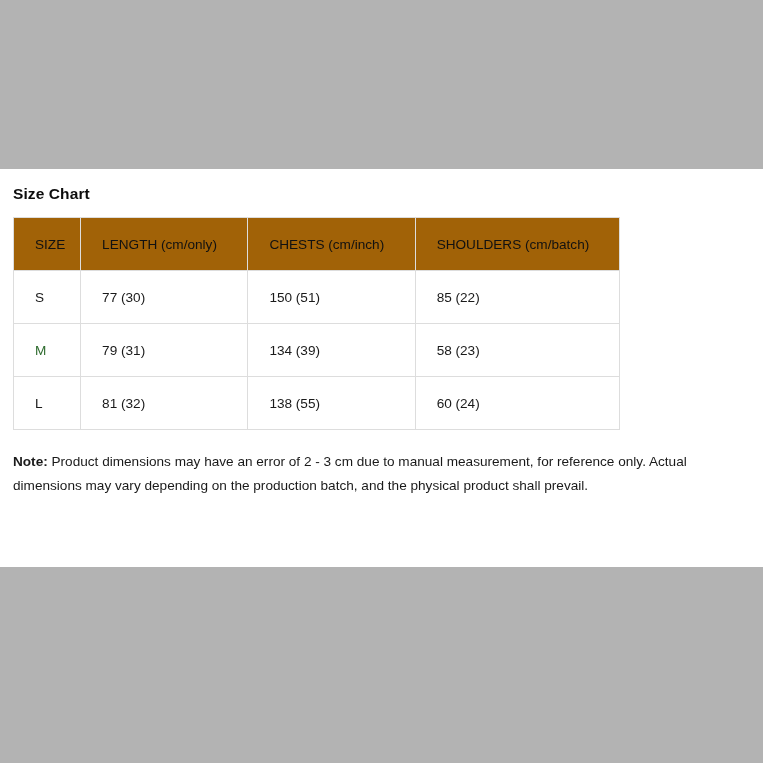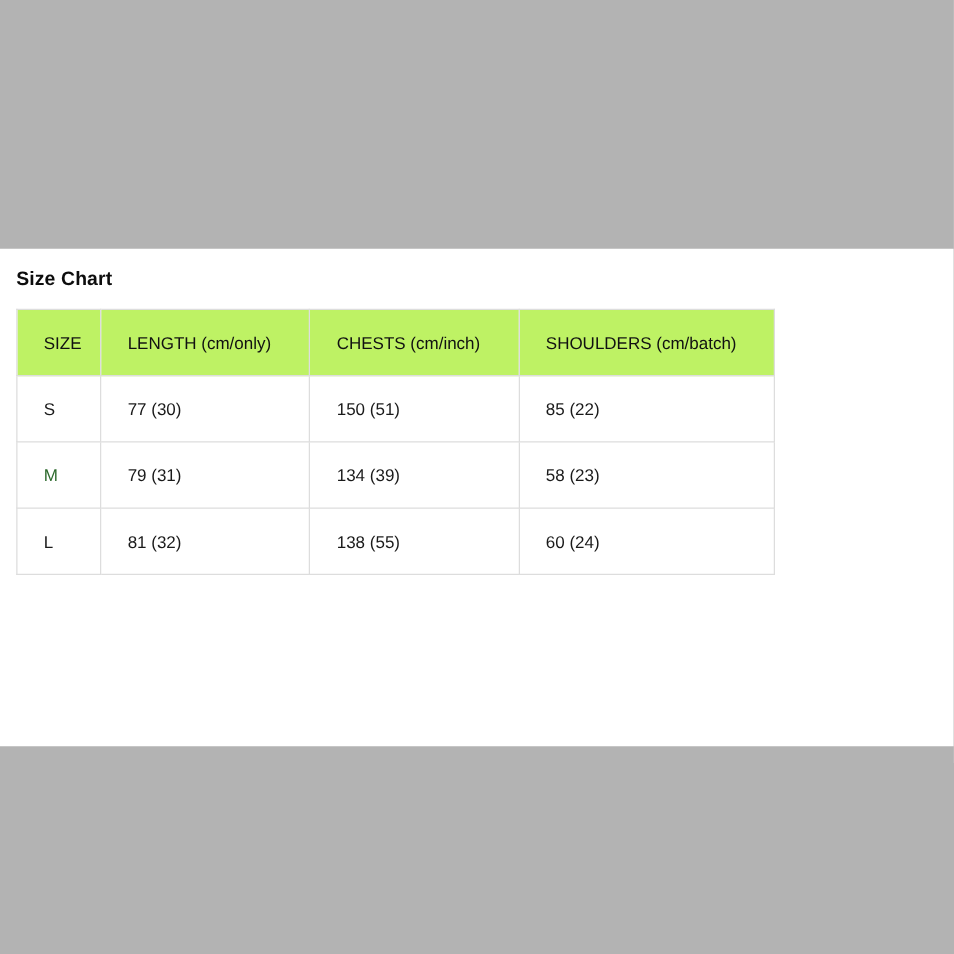--- a/index.html
+++ b/index.html
@@ -16,21 +16,21 @@
   }
   .page {
     position: relative;
     width: 763px;
     height: 763px;
     background: #b3b3b3;
   }
   .content-panel {
     position: absolute;
     left: 0;
-    top: 199px;
+    top: 169px;
     width: 763px;
     height: 398px;
     background: #ffffff;
     box-sizing: border-box;
     padding: 0 13px;
   }
   .chart-title {
     font-size: 15.5px;
     font-weight: bold;
     color: #0d0d0d;
@@ -51,21 +51,21 @@
     text-align: left;
     font-weight: normal;
     font-size: 13.6px;
     color: #1a1a1a;
     padding: 0 0 0 21px;
     height: 53px;
     vertical-align: middle;
     box-sizing: border-box;
   }
   table.size-table thead th {
-    background: #bef264;
+    background: #a16207;
     height: 53px;
     font-size: 13.6px;
     color: #111111;
   }
   col.c-size { width: 67px; }
   col.c-len { width: 167px; }
   col.c-chest { width: 167px; }
   col.c-sh { width: 204px; }
 
   table.size-table td.size-cell { padding-left: 21px; }
@@ -120,15 +120,16 @@
         </tr>
         <tr>
           <td class="size-cell">L</td>
           <td>81 (32)</td>
           <td>138 (55)</td>
           <td>60 (24)</td>
         </tr>
       </tbody>
     </table>
 
+    <p class="note"><b>Note:</b><span> Product dimensions may have an error of 2 - 3 cm due to manual measurement, for reference only. Actual dimensions may vary depending on the production batch, and the physical product shall prevail.</span></p>
 
   </div>
 </div>
 
 </body></html>

